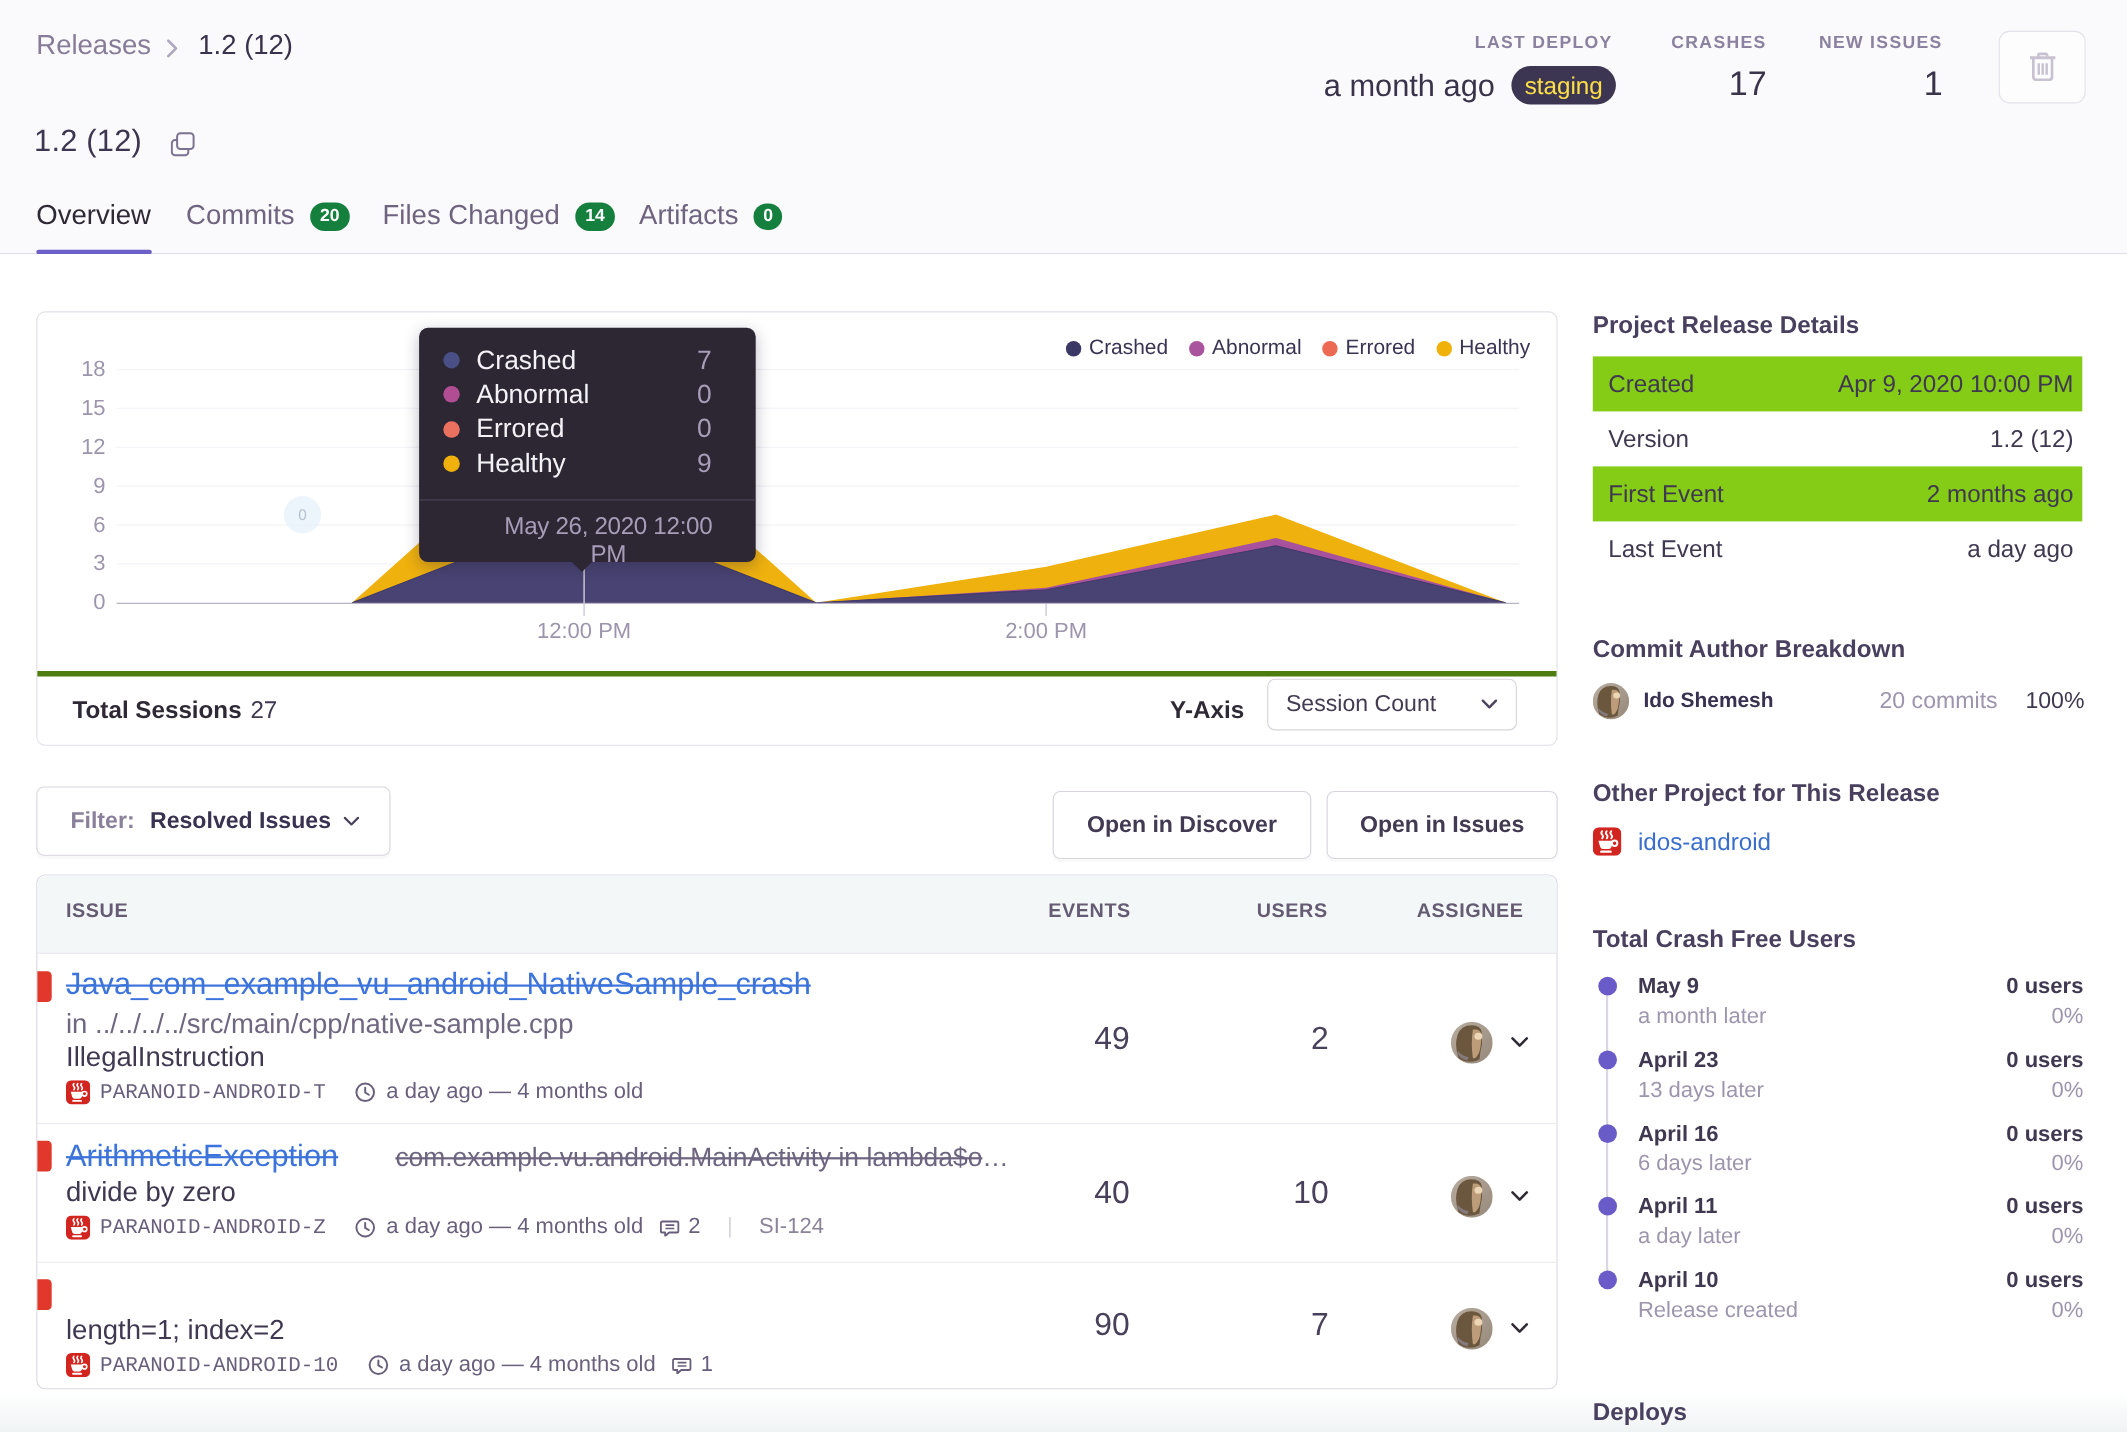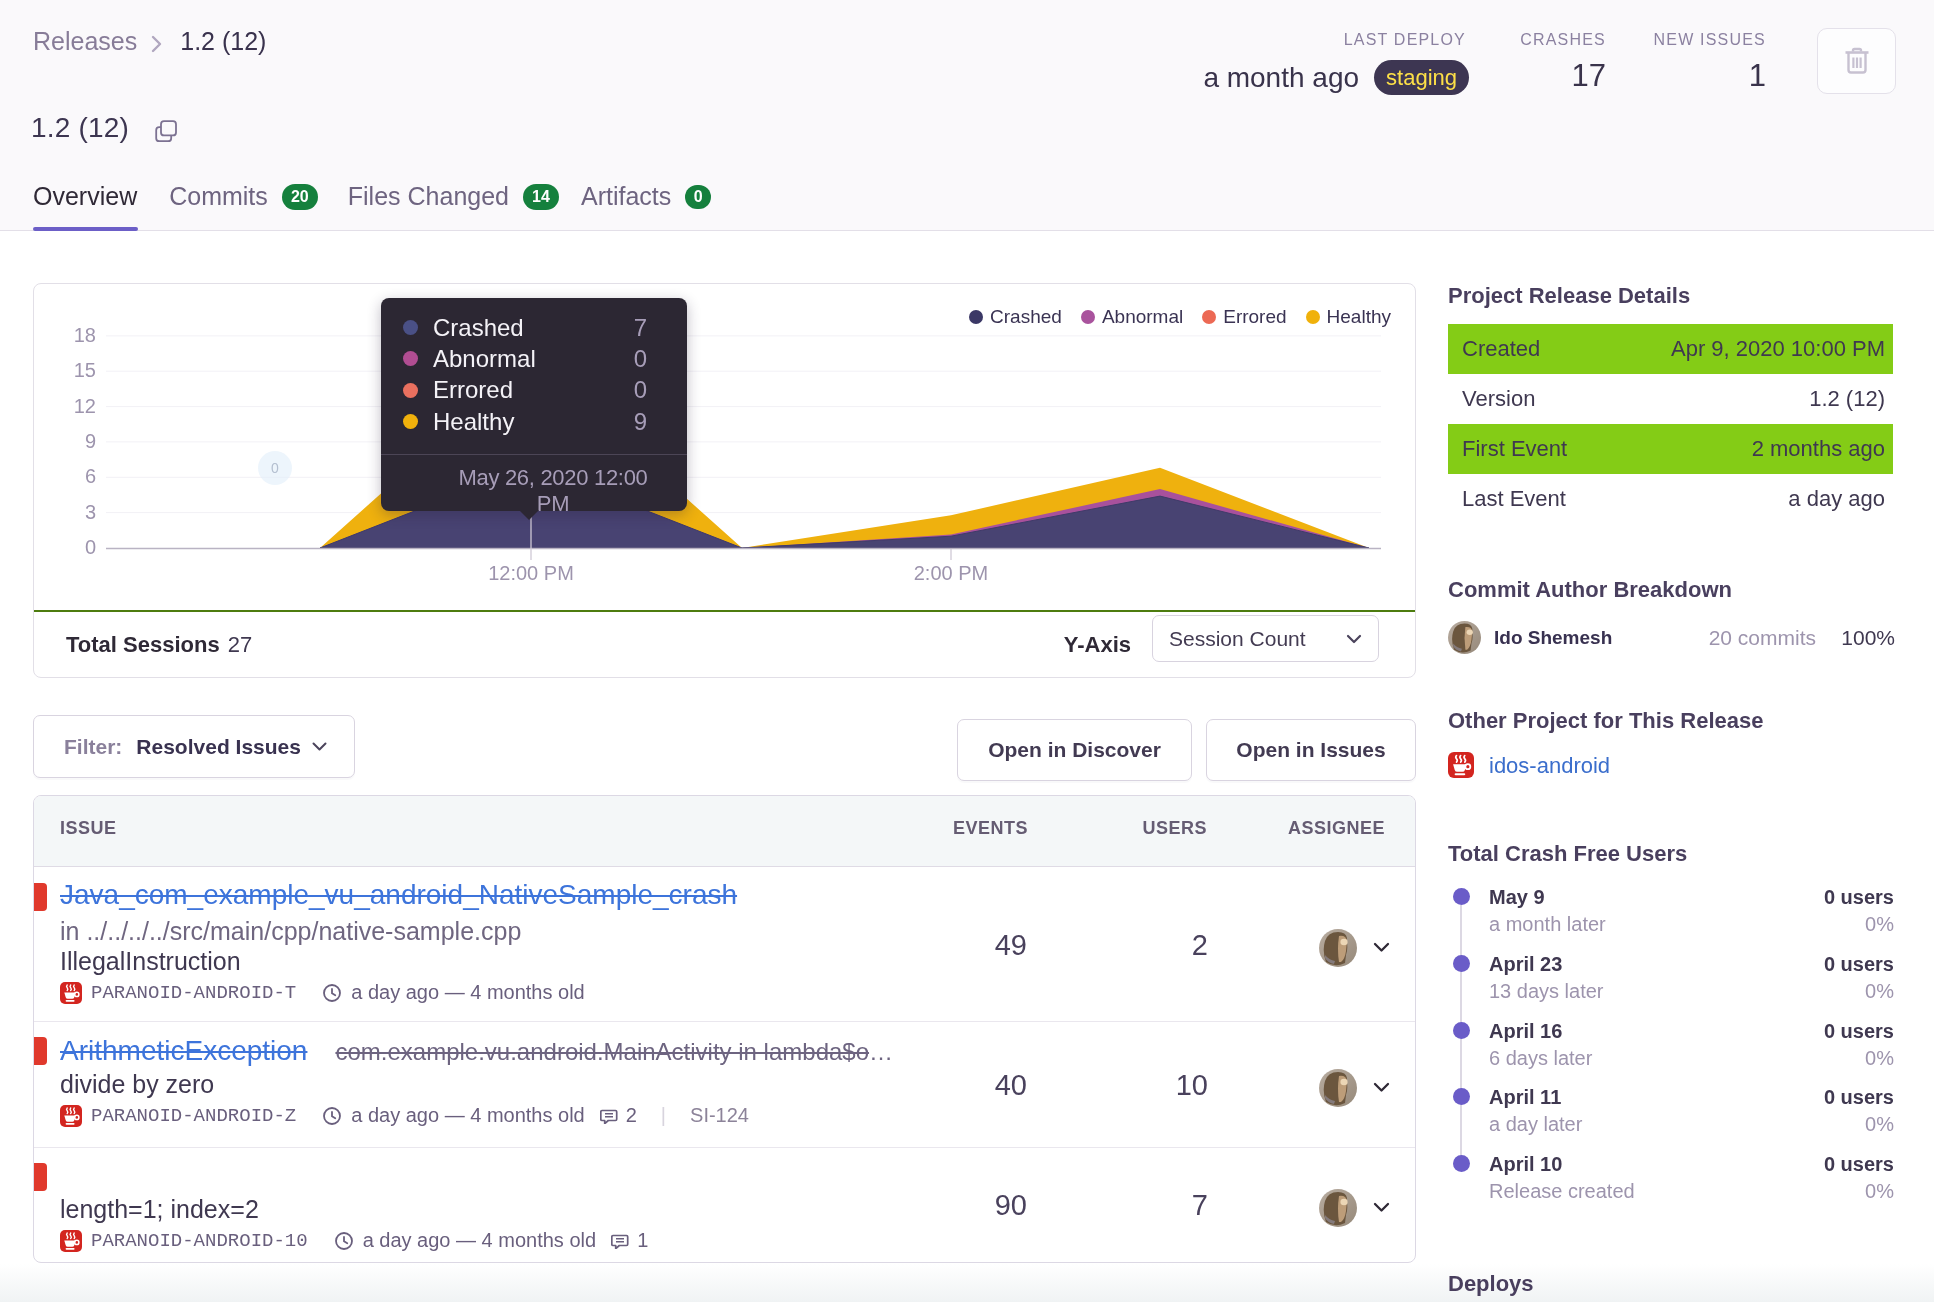--- a/index.html
+++ b/index.html
@@ -11,39 +11,39 @@
 #hdr { position:absolute; left:0; top:0; width:1934px; height:231px; background:#faf9fb; border-bottom:1px solid #e3dfe8; }
 #crumbs { position:absolute; left:33px; top:27px; font-size:25px; color:#877c98; display:flex; align-items:center; }
 #crumbs .cur { color:#39324d; }
 #h1 { position:absolute; left:31px; top:112px; font-size:28px; font-weight:400; color:#3d3651; letter-spacing:0.2px; }
 #tabs { position:absolute; left:33px; top:182px; display:flex; align-items:center; }
 .tab { font-size:25px; color:#6e6480; display:flex; align-items:center; }
 .tab.active { color:#2f2936; }
 .badge { background:#15803d; color:#fff; font-size:16px; font-weight:700; border-radius:999px; padding:4px 9px; margin-left:14px; min-width:36px; text-align:center; display:inline-block; }
 .badge.sm { min-width:26px; padding:3px 8px; }
 #underline { position:absolute; left:33px; top:227px; width:105px; height:4px; background:#6c5fc7; border-radius:2px; }
-.statlabel { font-size:16px; font-weight:400; letter-spacing:1.2px; color:#8b81a0; text-align:right; }
+.statlabel { font-size:16px; font-weight:700; letter-spacing:1.2px; color:#8b81a0; text-align:right; }
 .statval { font-size:31px; color:#39334b; text-align:right; }
 #pill { background:#3d3652; color:#fde047; font-size:22px; border-radius:18px; height:35px; padding:0 12px; display:inline-flex; align-items:center; }
 #trashbtn { position:absolute; left:1817px; top:28px; width:79px; height:66px; background:#fdfdfe; border:1px solid #e4e1ea; border-radius:10px; display:flex; align-items:center; justify-content:center; }
 
 
 #chartcard { position:absolute; left:33px; top:283px; width:1383px; height:395px; background:#fff; border:1px solid #e2dfe7; border-radius:8px; }
 #legend { position:absolute; top:22px; right:24px; display:flex; gap:19px; align-items:center; }
 .legitem { display:flex; align-items:center; gap:7px; font-size:19px; color:#3a3353; }
 .legdot { width:14px; height:14px; border-radius:50%; display:inline-block; }
 #tooltip { position:absolute; left:347px; top:14px; width:306px; height:213px; background:#2c2733; border-radius:8px; box-shadow:0 4px 14px rgba(40,30,60,.3); padding:14px 22px 0; z-index:5; }
 #tooltip:after { content:""; position:absolute; left:138px; bottom:-9px; border-left:10px solid transparent; border-right:10px solid transparent; border-top:10px solid #2c2733; }
 .tiprow { display:flex; align-items:center; height:31.3px; }
 .tiprow .lbl { font-size:24px; color:#f4f2f7; margin-left:15px; }
 .tiprow .val { margin-left:auto; font-size:24px; color:#a79db8; margin-right:18px; }
 .tipdot { width:15px; height:15px; border-radius:50%; }
 #tipsep { border-top:1px solid #4c4556; margin:17px -22px 0; }
 #tipdate { font-size:22px; color:#a79db8; text-align:center; padding:10px 0 0 38px; letter-spacing:-0.3px; }
-#chartfooter { position:absolute; left:0; right:0; bottom:0; height:67px; border-top:2px solid #4d7c0f; display:flex; align-items:center; }
+#chartfooter { position:absolute; left:0; right:0; bottom:0; height:67px; border-top:5px solid #4d7c0f; display:flex; align-items:center; }
 #hoverzero { position:absolute; left:224px; top:167px; width:34px; height:34px; border-radius:50%; background:rgba(225,238,250,0.6); color:#b4bfd0; font-size:14px; display:flex; align-items:center; justify-content:center; }
 
 
 .btn { background:#fff; border:1px solid #d9d4e0; border-radius:7px; display:flex; align-items:center; justify-content:center; font-size:20px; font-weight:700; color:#423a52; box-shadow:0 2px 1px rgba(60,50,80,.03); }
 
 
 #issues { position:absolute; left:33px; top:795px; width:1383px; height:468px; background:#fff; border:1px solid #dcd8e4; border-radius:8px; }
 #ihead { position:absolute; left:0; right:0; top:0; height:71px; background:#f4f7f8; border-bottom:1px solid #dfdbe5; border-radius:7px 7px 0 0; }
 .ihlabel { position:absolute; top:22px; font-size:18px; font-weight:700; letter-spacing:0.5px; color:#655c73; }
 .redtag { position:absolute; left:0; width:13px; height:28px; background:#e0392c; border-radius:0 4px 4px 0; }
@@ -246,21 +246,21 @@
     <div class="bignum" style="width:90px;left:1084px;top:133px">2</div>
     <svg class="abs" style="left:1285px;top:133px" width="38" height="38" viewBox="0 0 38 38">
         <use href="#avface"></use>
       </svg>
     <svg class="abs" style="left:1339px;top:146px" width="17" height="11" viewBox="0 0 17 11">
         <path d="M2 2 L8.5 8.5 L15 2" fill="none" stroke="#2f2936" stroke-width="2.3" stroke-linecap="round" stroke-linejoin="round"></path>
       </svg>
     <div class="rowline" style="top:225px"></div>
 
     <div class="redtag" style="top:241px"></div>
-    <div class="abs" style="left:26px;top:239px;white-space:nowrap"><span class="ititle">ArithmeticException</span><span class="iculprit" style="margin-left:28px">com.example.vu.android.MainActivity in lambda$o</span><span style="font-size:24px;color:#6d6480">…</span></div>
+    <div class="abs" style="left:26px;top:239px;white-space:nowrap"><span class="ititle">ArithmeticException</span><span class="iculprit" style="margin-left:52px">com.example.vu.android.MainActivity in lambda$o</span><span style="font-size:24px;color:#6d6480">…</span></div>
     <div class="abs imsg" style="left:26px;top:274px">divide by zero</div>
     <div class="abs imeta" style="left:26px;top:308px">
       <svg width="22" height="22" viewBox="0 0 22 22">
           <use href="#javaicon"></use>
         </svg>
       <span class="mono" style="margin-left:9px">PARANOID-ANDROID-Z</span>
       <svg width="20" height="20" viewBox="0 0 19 19" style="margin-left:26px">
           <use href="#clockic"></use>
         </svg>
       <span style="margin-left:9px">a day ago — 4 months old</span>

